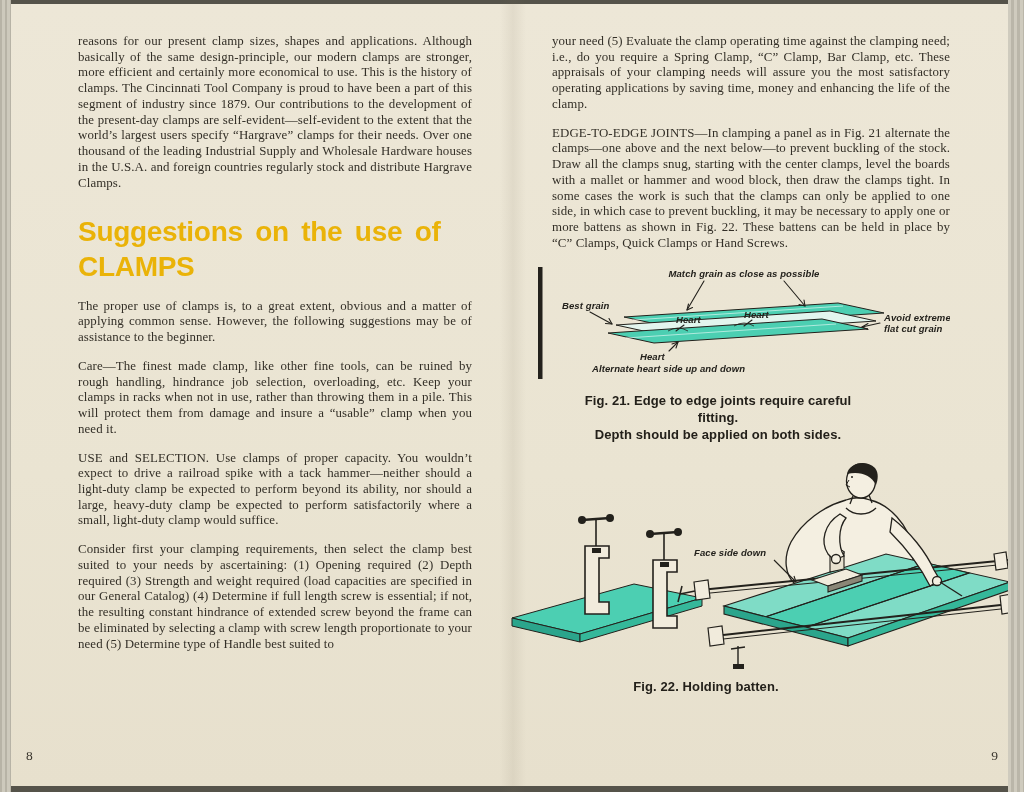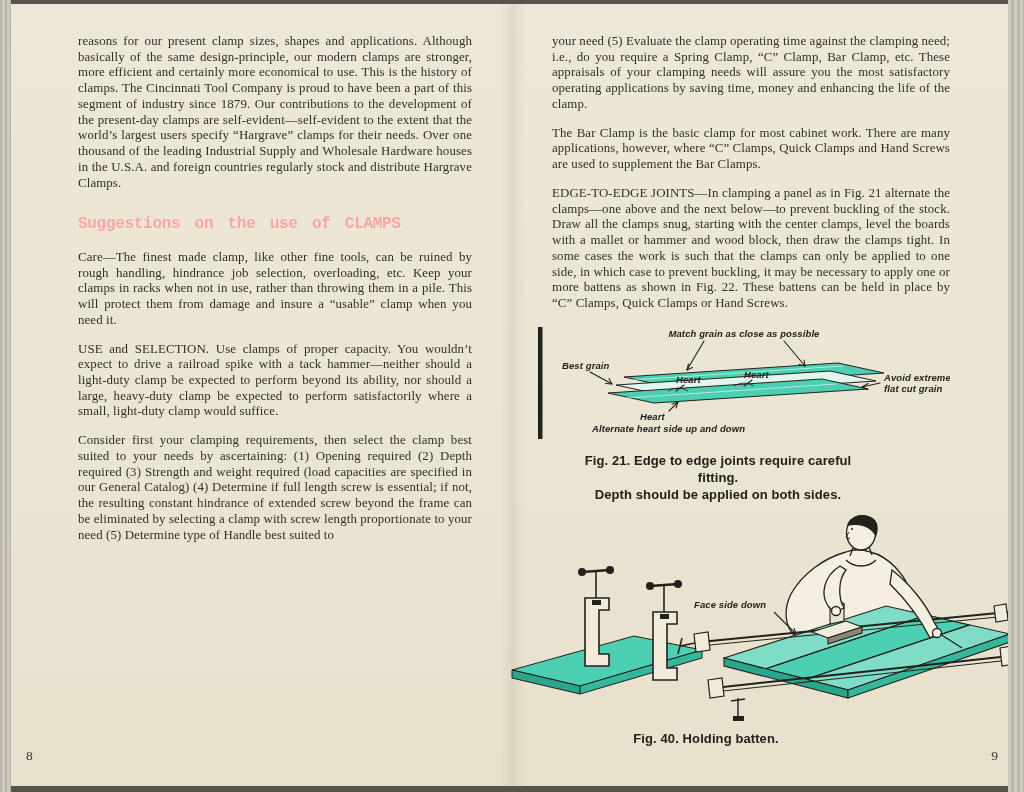--- a/index.html
+++ b/index.html
@@ -17,28 +17,28 @@
     background:linear-gradient(90deg,rgba(120,110,90,0) 0%,rgba(120,110,90,0.10) 50%,rgba(120,110,90,0) 100%);
   }
   .col{
     position:absolute;z-index:2;color:#332f27;
     font-size:12.9px;line-height:1.22;text-align:justify;letter-spacing:0.1px;
   }
   .col-left{left:78px;top:34px;width:394px}
   .col-right{left:552px;top:34px;width:398px}
   p.body-text{margin:0 0 13px}
   .section-heading{
-    font-family:Liberation Mono, monospace;font-weight:700;
-    font-size:16px;letter-spacing:-0.3px;word-spacing:5px;color:#fca5a5;
+    font-family:Liberation Sans, sans-serif;font-weight:700;
+    font-size:28px;letter-spacing:-0.3px;word-spacing:5px;color:#eab308;
     margin:24px 0 15px;text-align:left;
   }
   .page-number{position:absolute;z-index:2;font-size:13.5px;color:#3a362e}
   .pn-left{left:26px;bottom:28px}
   .pn-right{right:26px;bottom:28px}
-  .fig21-wrap{margin:6px 0 4px -14px;width:412px}
+  .fig21-wrap{margin:6px 0 12px -14px;width:412px}
   .fig22-wrap{margin:2px 0 0 -58px;width:530px}
   .fig21-caption{width:300px;margin:2px 0 0 30px}
   .fig22-caption{width:300px;margin:0 0 0 62px}
   .fig-caption{
     font-family:"Liberation Sans",sans-serif;font-weight:700;
     font-size:13px;line-height:1.3;text-align:center;color:#23201a;
   }
   svg text.fig-label{
     font-family:"Liberation Sans",sans-serif;font-weight:700;font-style:italic;
     font-size:9.5px;fill:#23211c;
@@ -54,28 +54,28 @@
 </style>
 </head>
 <body>
 
 <div class="paper"></div>
 <div class="gutter"></div>
 
 <div class="col col-left">
   <p class="body-text">reasons for our present clamp sizes, shapes and applications. Although basically of the same design-principle, our modern clamps are stronger, more efficient and certainly more economical to use. This is the history of clamps. The Cincinnati Tool Company is proud to have been a part of this segment of industry since 1879. Our contributions to the development of the present-day clamps are self-evident—self-evident to the extent that the world’s largest users specify “Hargrave” clamps for their needs. Over one thousand of the leading Industrial Supply and Wholesale Hardware houses in the U.S.A. and foreign countries regularly stock and distribute Hargrave Clamps.</p>
   <h1 class="section-heading">Suggestions on the use of CLAMPS</h1>
+  <p class="body-text">The proper use of clamps is, to a great extent, obvious and a matter of applying common sense. However, the following suggestions may be of assistance to the beginner.</p>
   <p class="body-text">Care—The finest made clamp, like other fine tools, can be ruined by rough handling, hindrance job selection, overloading, etc. Keep your clamps in racks when not in use, rather than throwing them in a pile. This will protect them from damage and insure a “usable” clamp when you need it.</p>
   <p class="body-text">USE and SELECTION. Use clamps of proper capacity. You wouldn’t expect to drive a railroad spike with a tack hammer—neither should a light-duty clamp be expected to perform beyond its ability, nor should a large, heavy-duty clamp be expected to perform satisfactorily where a small, light-duty clamp would suffice.</p>
   <p class="body-text">Consider first your clamping requirements, then select the clamp best suited to your needs by ascertaining: (1) Opening required (2) Depth required (3) Strength and weight required (load capacities are specified in our General Catalog) (4) Determine if full length screw is essential; if not, the resulting constant hindrance of extended screw beyond the frame can be eliminated by selecting a clamp with screw length proportionate to your need (5) Determine type of Handle best suited to</p>
 </div>
 
 <div class="col col-right">
   <p class="body-text">your need (5) Evaluate the clamp operating time against the clamping need; i.e., do you require a Spring Clamp, “C” Clamp, Bar Clamp, etc. These appraisals of your clamping needs will assure you the most satisfactory operating applications by saving time, money and enhancing the life of the clamp.</p>
-  <p class="body-text">The Bar Clamp is the basic clamp for most cabinet work. There are many applications, however, where “C” Clamps, Quick Clamps and Hand Screws are used to supplement the Bar Clamps.</p>
   <p class="body-text">EDGE-TO-EDGE JOINTS—In clamping a panel as in Fig. 21 alternate the clamps—one above and the next below—to prevent buckling of the stock. Draw all the clamps snug, starting with the center clamps, level the boards with a mallet or hammer and wood block, then draw the clamps tight. In some cases the work is such that the clamps can only be applied to one side, in which case to prevent buckling, it may be necessary to apply one or more battens as shown in Fig. 22. These battens can be held in place by “C” Clamps, Quick Clamps or Hand Screws.</p>
 
   <div class="fig21-wrap">
     <svg viewBox="0 0 412 122" width="412" height="122">
       <rect x="0" y="2" width="4.5" height="112" fill="#23211c"></rect>
       <g stroke="#23211c" stroke-width="1">
         <polygon points="86,52 300,38 346,48 132,62" fill="#4ccfb2"></polygon>
         <polygon points="78,60 292,46 338,56 124,70" fill="#e2f5ee"></polygon>
         <polygon points="70,68 284,54 330,64 116,78" fill="#4ccfb2"></polygon>
       </g>
@@ -195,21 +195,21 @@
         <line x1="237" y1="193" x2="251" y2="191"></line>
         <rect x="239" y="208" width="11" height="5" fill="#23211c" stroke="none"></rect>
       </g>
 
       <g stroke="#23211c" stroke-width="1.1" fill="none">
         <path d="M280,104 L302,126"></path>
           <path d="M302,126 l-6.5,-1 M302,126 l-2,-6"></path>
       </g>
       <text class="fig-label" x="200" y="100">Face side down</text>
     </svg>
-    <div class="fig-caption fig22-caption">Fig. 40. Holding batten.</div>
+    <div class="fig-caption fig22-caption">Fig. 22. Holding batten.</div>
   </div>
 </div>
 
 <div class="page-number pn-left">8</div>
 <div class="page-number pn-right">9</div>
 
 <div class="edge-left"></div>
 <div class="edge-right"></div>
 
 </body></html>

